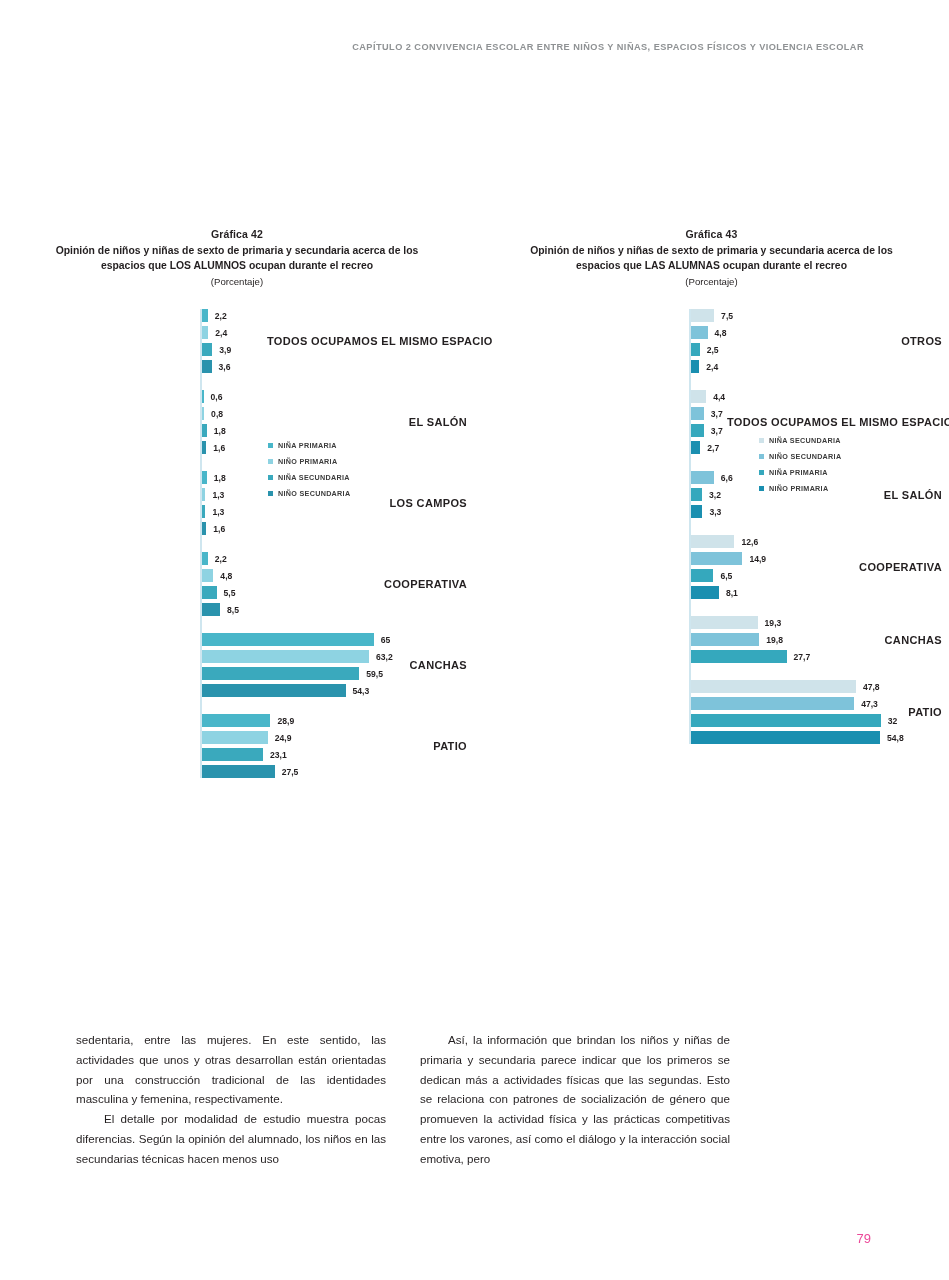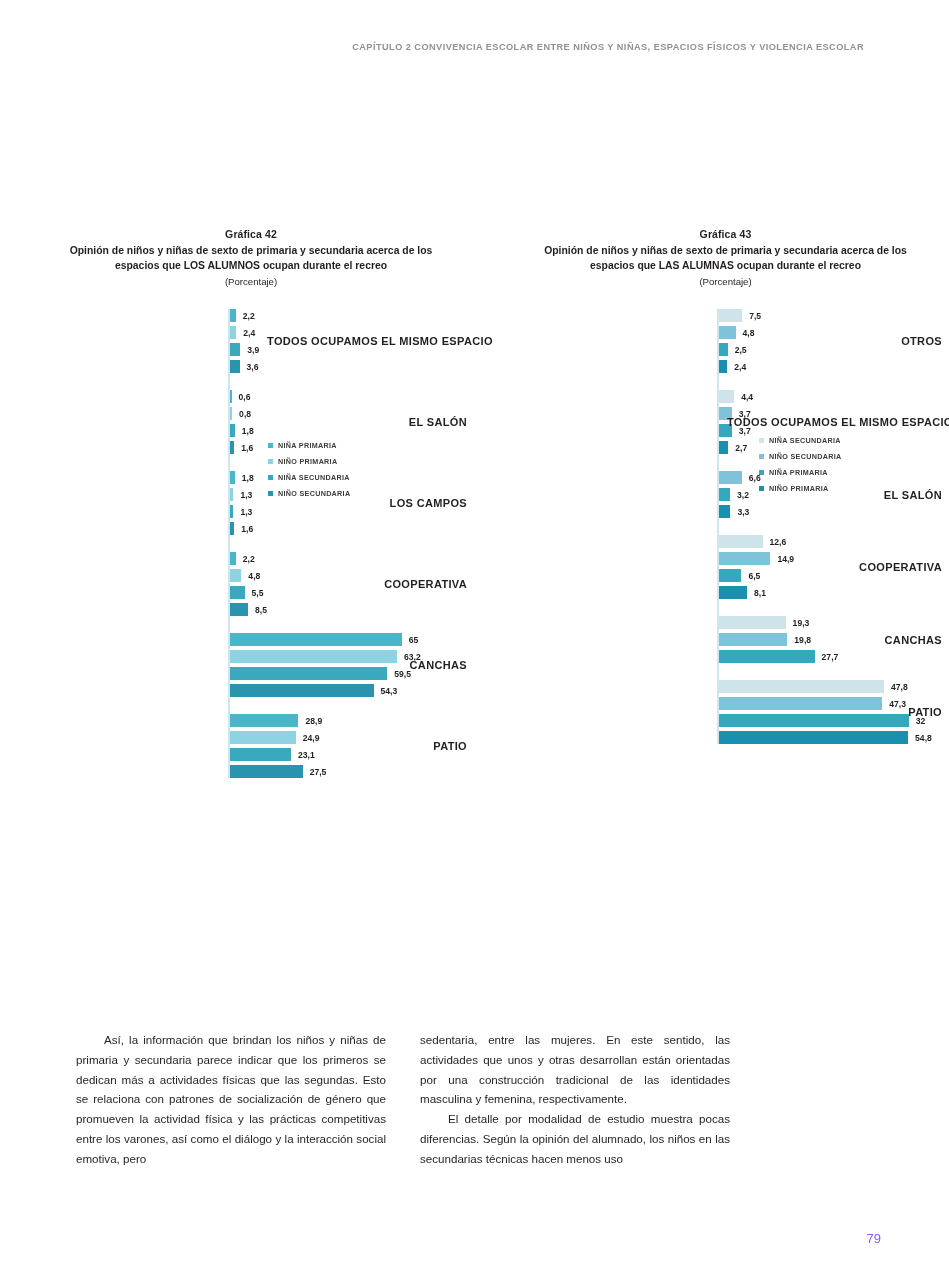--- a/index.html
+++ b/index.html
@@ -31,21 +31,20 @@
   
   .figures {
     position: absolute;
     top: 228px;
     left: 0;
     width: 949px;
     display: flex;
   }
   .figure {
     position: relative;
-    padding-left: 28px;
   }
   .figure.left  { width: 474px; }
   .figure.right { width: 475px; }
 
   .fig-head {
     text-align: center;
     color: #231f20;
   }
   .fig-number {
     font-size: 10.5px;
@@ -151,23 +150,23 @@
     line-height: 19.8px;
     text-align: justify;
     color: #231f20;
   }
   .col p { margin: 0; }
   .col p.indent { text-indent: 28px; }
 
   .folio {
     position: absolute;
     bottom: 34px;
-    right: 68px;
+    right: 78px;
     font-size: 13px;
-    color: #8b5cf6;
+    color: #ec4899;
   }
 </style>
 </head>
 <body>
 
 <div class="running-head">CAPÍTULO 2 CONVIVENCIA ESCOLAR ENTRE NIÑOS Y NIÑAS, ESPACIOS FÍSICOS Y VIOLENCIA ESCOLAR</div>
 
 <div class="figures">
 
   <div class="figure left">
@@ -489,22 +488,22 @@
         </div>
         <div class="legend-row">
           <span class="legend-swatch" style="background: rgb(26, 143, 176);"></span>
           <span>NIÑO PRIMARIA</span>
         </div>
       </div>
   </div>
 </div>
 
 <div class="body-text">
-  <div class="col" id="col-1">
-      <p class="indent">Así, la información que brindan los niños y niñas de primaria y secundaria parece indicar que los primeros se dedican más a actividades físicas que las segundas. Esto se relaciona con patrones de socialización de género que promueven la actividad física y las prácticas competitivas entre los varones, así como el diálogo y la interacción social emotiva, pero</p>
-    </div>
   <div class="col" id="col-2">
       <p>sedentaria, entre las mujeres. En este sentido, las actividades que unos y otras desarrollan están orientadas por una construcción tradicional de las identidades masculina y femenina, respectivamente.</p>
       <p class="indent">El detalle por modalidad de estudio muestra pocas diferencias. Según la opinión del alumnado, los niños en las secundarias técnicas hacen menos uso</p>
     </div>
+  <div class="col" id="col-1">
+      <p class="indent">Así, la información que brindan los niños y niñas de primaria y secundaria parece indicar que los primeros se dedican más a actividades físicas que las segundas. Esto se relaciona con patrones de socialización de género que promueven la actividad física y las prácticas competitivas entre los varones, así como el diálogo y la interacción social emotiva, pero</p>
+    </div>
 </div>
 
 <div class="folio">79</div>
 
 </body></html>

